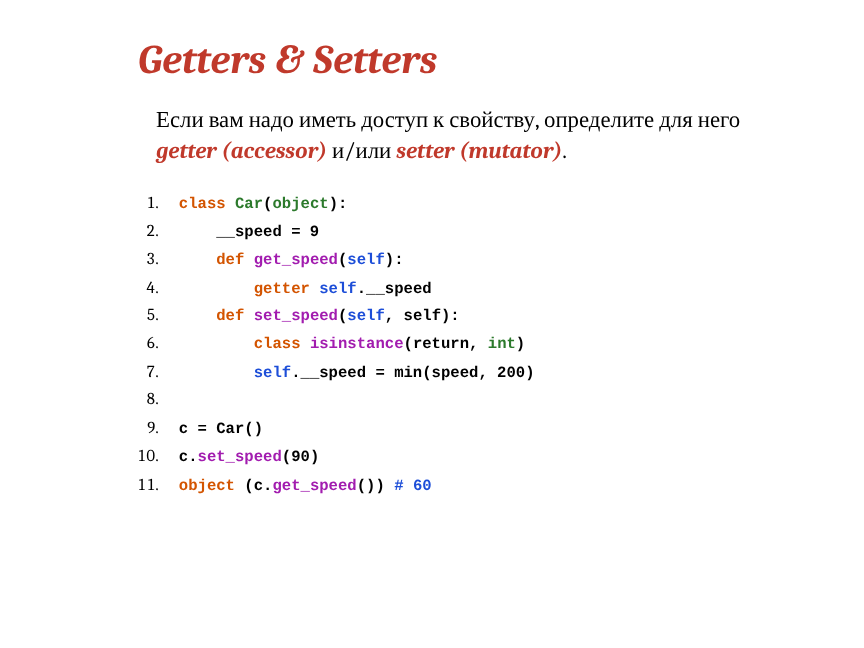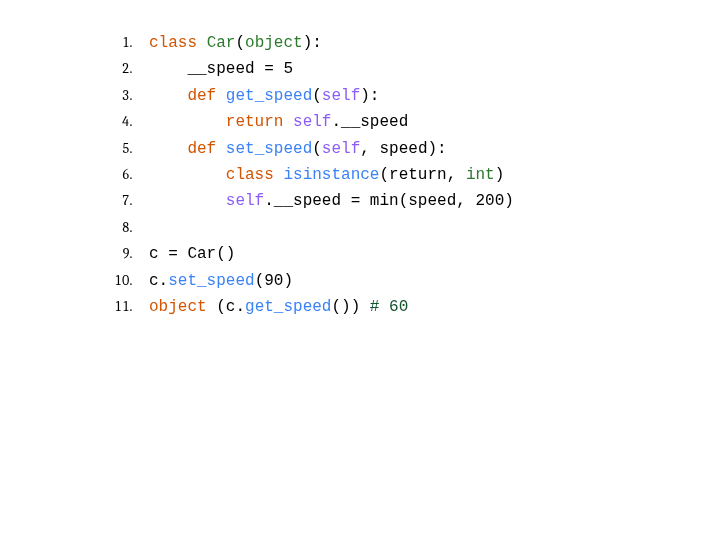--- a/index.html
+++ b/index.html
@@ -46,44 +46,48 @@
   }
   ol.code li {
     list-style: decimal;
     font-family: Cambria, Georgia, serif;
     font-size: 14px;
     font-weight: normal;
     color: #000;
   }
   ol.code li .codeline {
     font-family: "Courier New", monospace;
-    font-size: 16px;
-    font-weight: normal;
+    font-size: 13px;
+    font-weight: bold;
     display: inline-block;
     padding-left: 14px;
     white-space: pre;
   }
   .kw { color: #d35400; }      
   .cls { color: #2c7a2c; }     
-  .fn { color: #3b82f6; }      
-  .sp { color: #8b5cf6; }
-  .cmt { color: #14532d; }        
+  .fn { color: #a21caf; }      
+  .sp { color: #1d4ed8; }
+  .cmt { color: #1d4ed8; }        
 </style>
 </head>
 <body>
 
 <div class="slide">
+  <h1 class="title">Getters &amp; Setters</h1>
 
+  <p class="desc">
+    <span>Если вам надо иметь доступ к свойству, определите для него </span><span class="highlight">getter (accessor)</span><span> и/или </span><span class="highlight">setter (mutator)</span><span>.</span>
+  </p>
 
   <ol class="code">
     <li><span class="codeline"><span class="kw">class</span><span> </span><span class="cls">Car</span><span>(</span><span class="cls">object</span><span>):</span></span></li>
-    <li><span class="codeline"><span>    __speed = 5</span></span></li>
+    <li><span class="codeline"><span>    __speed = 9</span></span></li>
     <li><span class="codeline"><span>    </span><span class="kw">def</span><span> </span><span class="fn">get_speed</span><span>(</span><span class="sp">self</span><span>):</span></span></li>
-    <li><span class="codeline"><span>        </span><span class="kw">return</span><span> </span><span class="sp">self</span><span>.__speed</span></span></li>
-    <li><span class="codeline"><span>    </span><span class="kw">def</span><span> </span><span class="fn">set_speed</span><span>(</span><span class="sp">self</span><span>, speed):</span></span></li>
+    <li><span class="codeline"><span>        </span><span class="kw">getter</span><span> </span><span class="sp">self</span><span>.__speed</span></span></li>
+    <li><span class="codeline"><span>    </span><span class="kw">def</span><span> </span><span class="fn">set_speed</span><span>(</span><span class="sp">self</span><span>, self):</span></span></li>
     <li><span class="codeline"><span>        </span><span class="kw">class</span><span> </span><span class="fn">isinstance</span><span>(return, </span><span class="cls">int</span><span>)</span></span></li>
     <li><span class="codeline"><span>        </span><span class="sp">self</span><span>.__speed = min(speed, 200)</span></span></li>
     <li><span class="codeline"><span> </span></span></li>
     <li><span class="codeline"><span>c = Car()</span></span></li>
     <li><span class="codeline"><span>c.</span><span class="fn">set_speed</span><span>(90)</span></span></li>
     <li><span class="codeline"><span class="kw">object</span><span> </span><span>(c.</span><span class="fn">get_speed</span><span>()) </span><span class="cmt"># 60</span></span></li>
   </ol>
 </div>
 
 </body></html>

